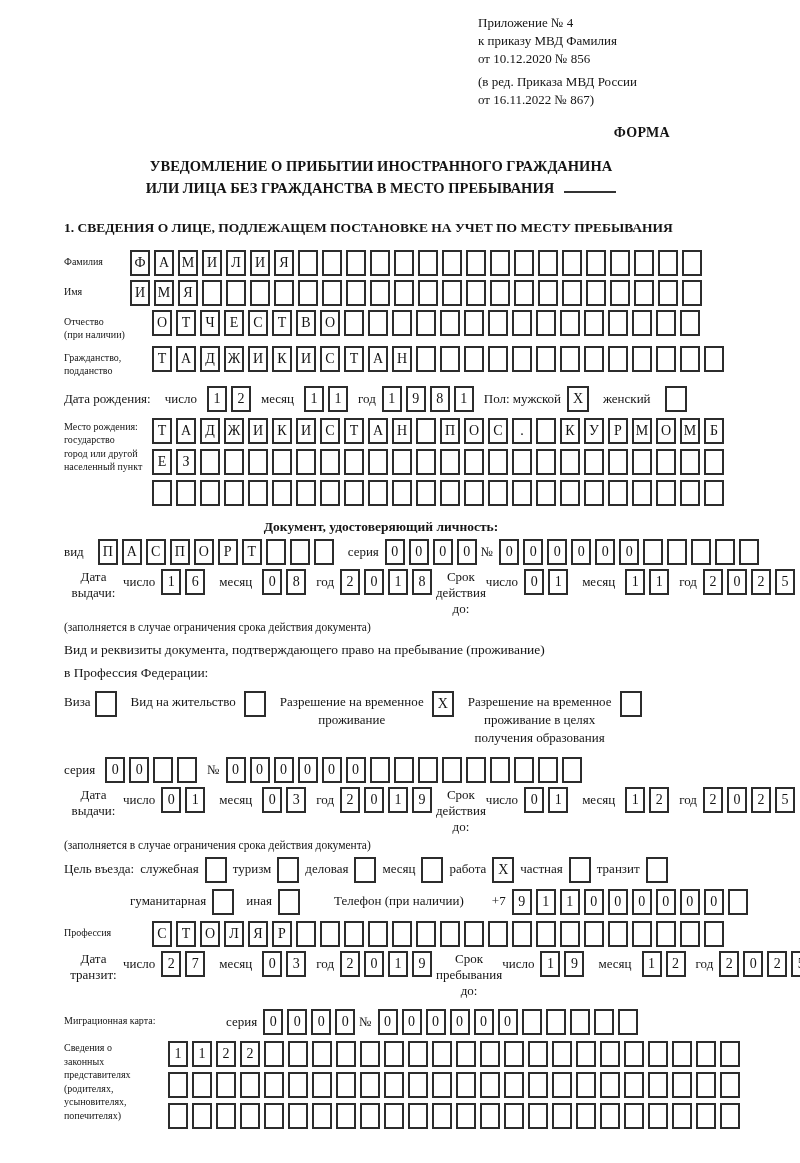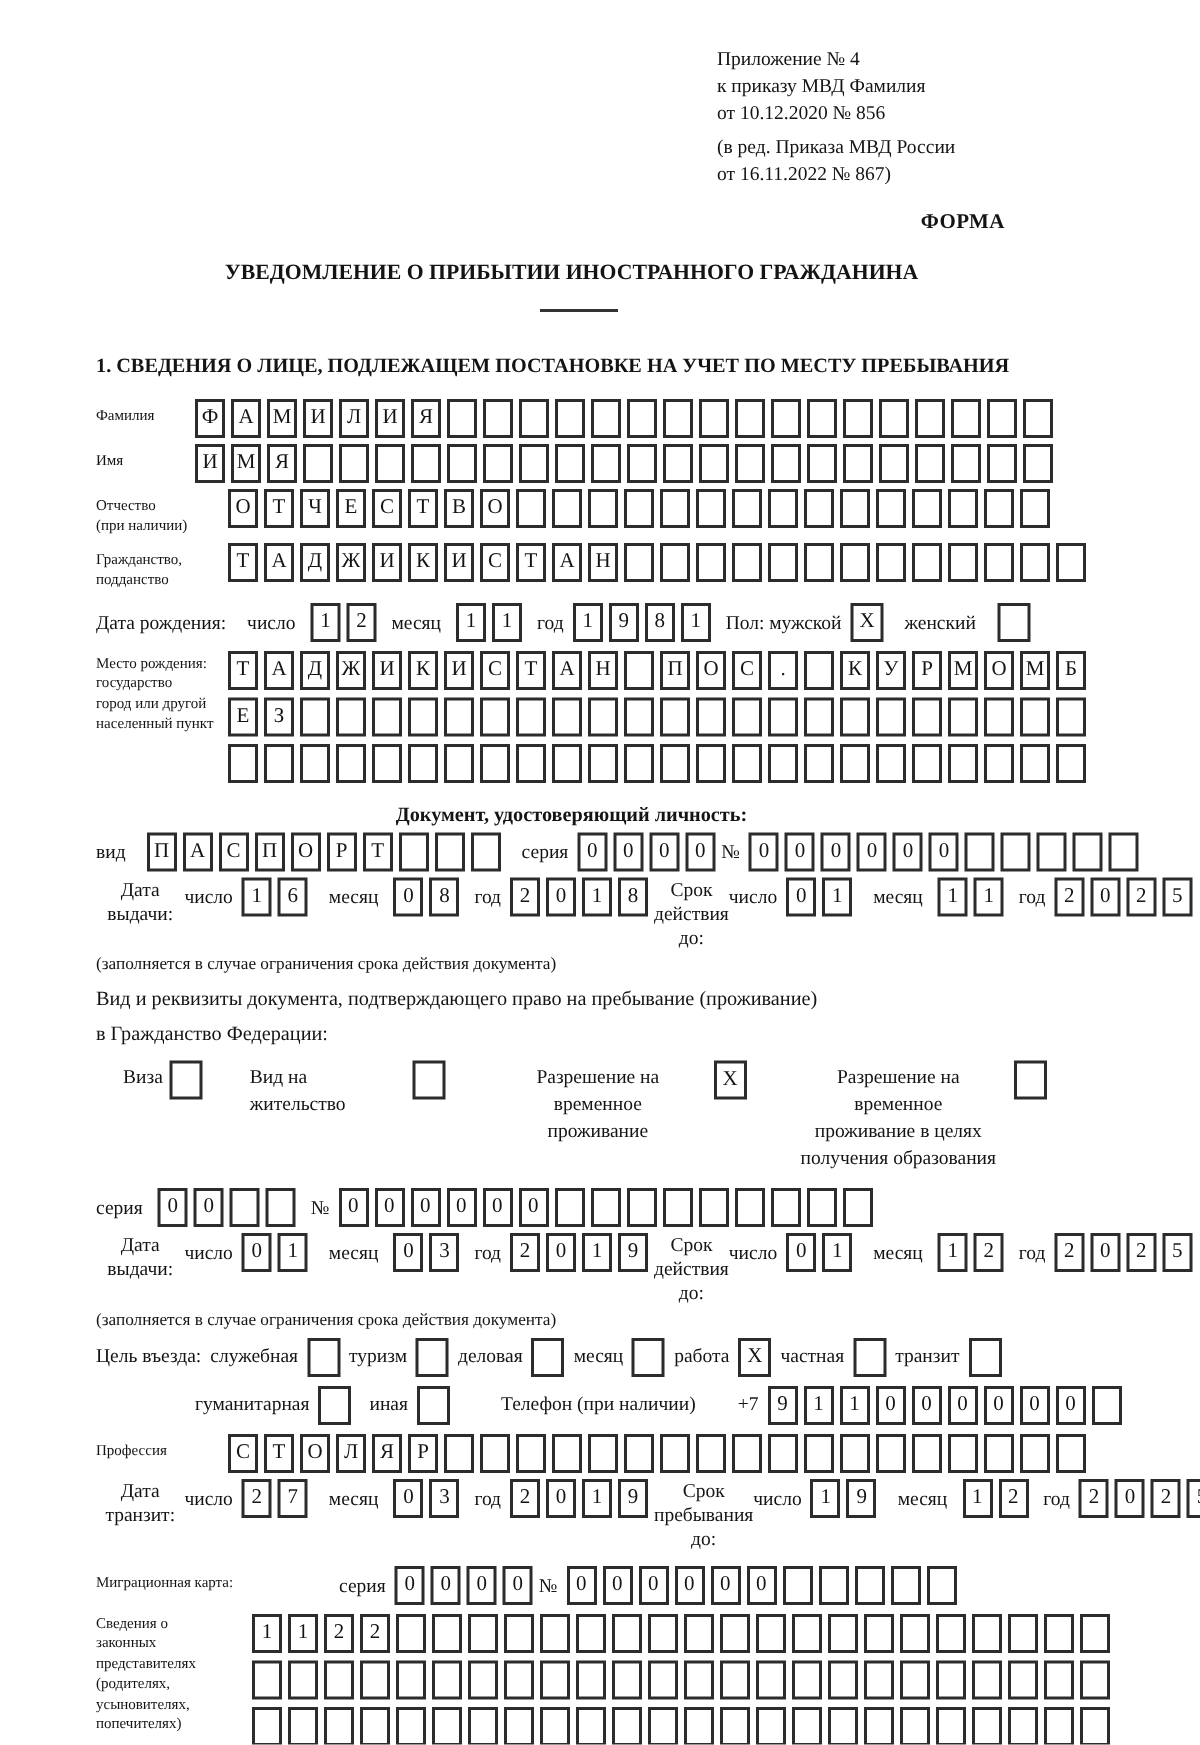--- a/index.html
+++ b/index.html
@@ -1,21 +1,21 @@
 <!DOCTYPE html>
 <html><head>
 <meta charset="utf-8">
 <style>
   html,body{margin:0;padding:0;background:#fff;}
   body{
     width:800px;height:1163px;overflow:hidden;
     font-family:"Liberation Serif","DejaVu Serif",serif;
     color:#141414;font-size:13.5px;
   }
-  .page{box-sizing:border-box;width:732px;height:1163px;padding:30px 34px 8px 64px;position:relative;}
+  .page{box-sizing:border-box;width:732px;height:1163px;padding:14px 34px 8px 64px;position:relative;}
 
   
   .topblock{width:212px;margin-left:auto;margin-right:8px;font-size:13px;line-height:1.4;}
   .topblock .ed{margin-top:4px;}
   .forma{ text-align:right;margin:16px 28px 0 0;font-weight:bold;font-size:14px;letter-spacing:.3px;}
 
   
   .title{text-align:center;font-weight:bold;font-size:14.5px;line-height:1.55;margin-top:14px;}
   .uline{display:inline-block;width:52px;border-bottom:2px solid #333;margin-left:10px;vertical-align:baseline;}
   .sect{font-weight:bold;font-size:13.5px;margin:20px 0 14px 0;}
@@ -52,21 +52,21 @@
   .dgroup.right{flex:1;}
   .dhead{font-size:13px;text-align:center;margin-bottom:2px;}
   .dline{display:flex;align-items:flex-start;}
   .dline .ilabel{padding-top:5px;}
   .note-r{font-size:11.5px;text-align:left;margin:2px 0 6px 0;}
   .plain{font-size:13.5px;line-height:1.7;}
 
   
   .optrow{display:flex;align-items:flex-start;margin:4px 0 10px 0;}
   .opt{display:flex;align-items:flex-start;}
-  .optlabel{font-size:13px;line-height:1.4;white-space:pre-line;padding-top:4px;margin-left:18px;}
+  .optlabel{font-size:13px;line-height:1.4;white-space:pre-line;padding-top:4px;}
   .optlabel.c{text-align:center;}
   .opt .cb{margin-left:8px;margin-top:2px;}
 
   .inline-row{display:flex;align-items:flex-start;margin-bottom:6px;}
   .inline-row .cb{margin:0 6px 0 6px;}
   .inline-row .ilabel{padding-top:4px;}
 </style>
 </head>
 <body>
 
@@ -76,21 +76,21 @@
     <div>Приложение № 4</div>
     <div>к приказу МВД Фамилия</div>
     <div>от 10.12.2020 № 856</div>
     <div class="ed">(в ред. Приказа МВД России</div>
     <div>от 16.11.2022 № 867)</div>
   </div>
   <div class="forma">ФОРМА</div>
 
   <div class="title">
     <div>УВЕДОМЛЕНИЕ О ПРИБЫТИИ ИНОСТРАННОГО ГРАЖДАНИНА</div>
-    <div><span class="uline"></span></div>
+    <div><span>ИЛИ ЛИЦА БЕЗ ГРАЖДАНСТВА В МЕСТО ПРЕБЫВАНИЯ</span><span class="uline"></span></div>
   </div>
 
   <div class="sect">1. СВЕДЕНИЯ О ЛИЦЕ, ПОДЛЕЖАЩЕМ ПОСТАНОВКЕ НА УЧЕТ ПО МЕСТУ ПРЕБЫВАНИЯ</div>
 
   <div class="frow">
     <div class="flabel w66">Фамилия</div>
     <div class="cells">
         <span class="cell">Ф</span>
         <span class="cell">А</span>
         <span class="cell">М</span>
@@ -425,21 +425,21 @@
             <span class="cell">0</span>
             <span class="cell">2</span>
             <span class="cell">5</span>
           </span>
       </div>
     </div>
   </div>
   <div class="note-r">(заполняется в случае ограничения срока действия документа)</div>
 
   <div class="plain">Вид и реквизиты документа, подтверждающего право на пребывание (проживание)</div>
-  <div class="plain">в Гражданство Федерации:</div>
+  <div class="plain">в Профессия Федерации:</div>
 
   <div class="optrow">
     <div class="opt">
       <span class="optlabel">Виза</span>
       <span class="cb" style="margin-left:4px"></span>
     </div>
       <span class="gap14"></span>
     <div class="opt">
       <span class="optlabel">Вид на жительство</span>
       <span class="cb"></span>

